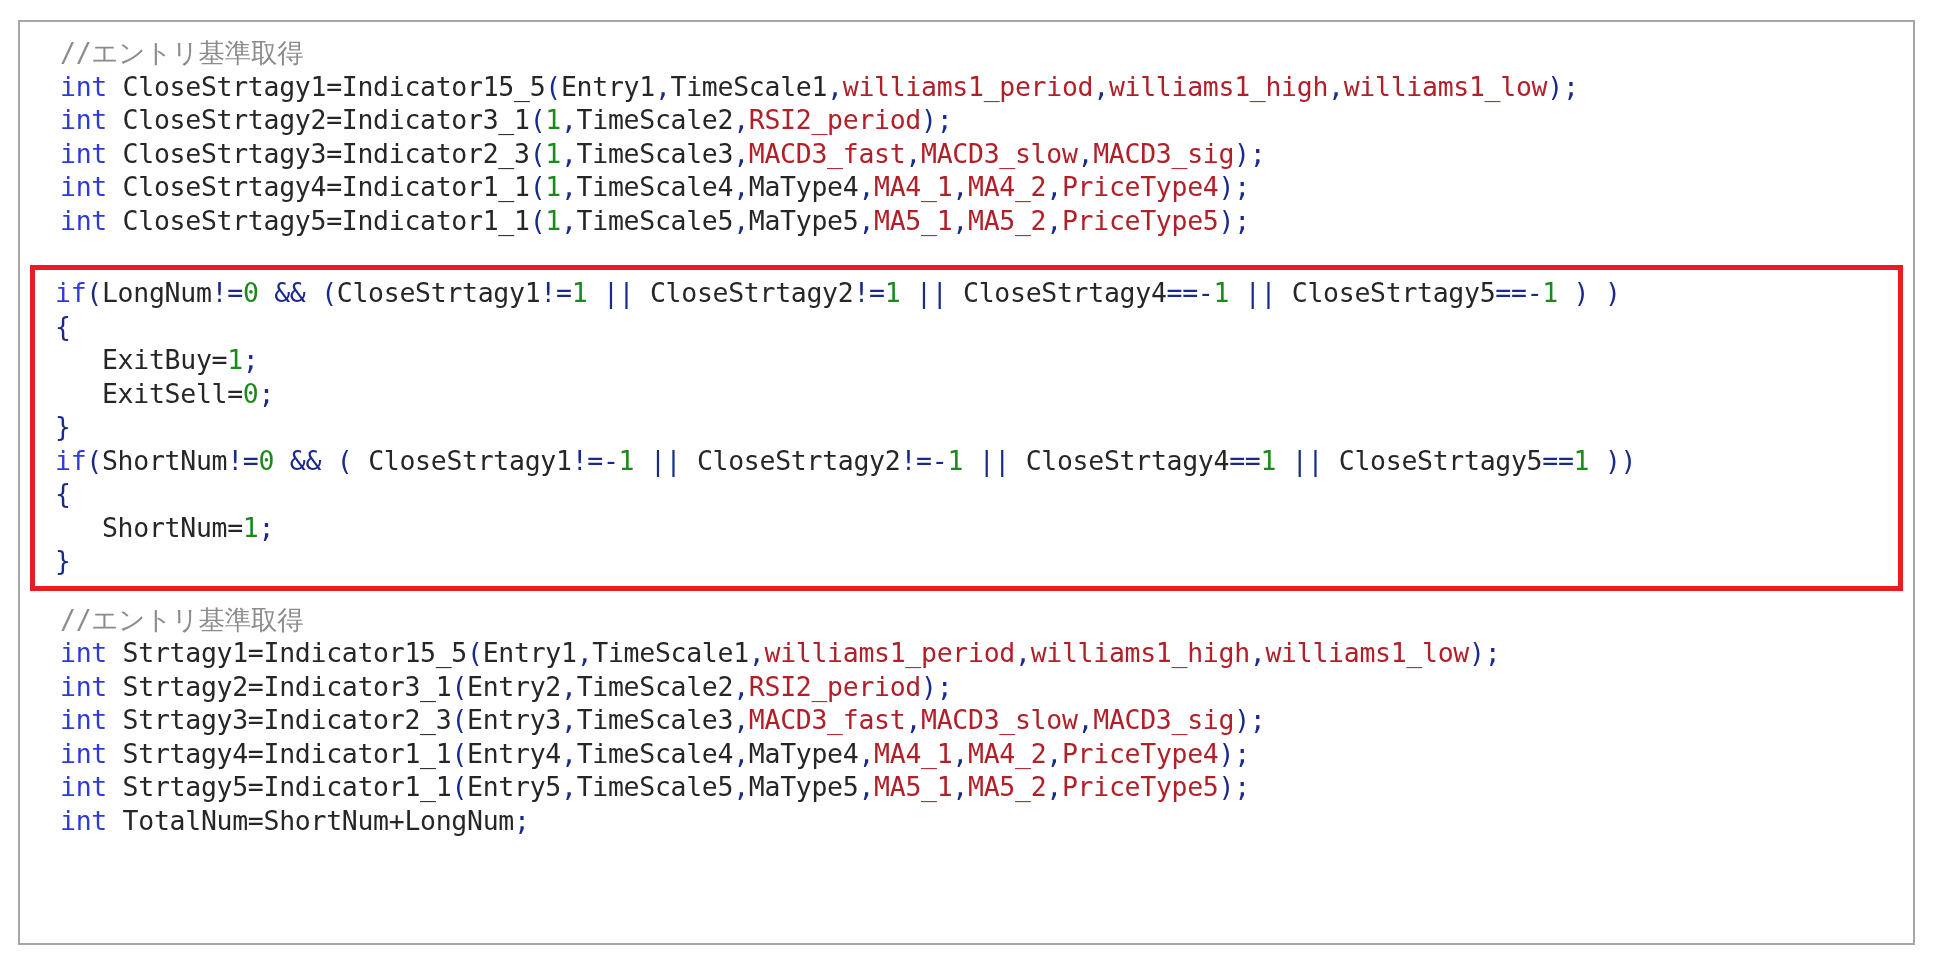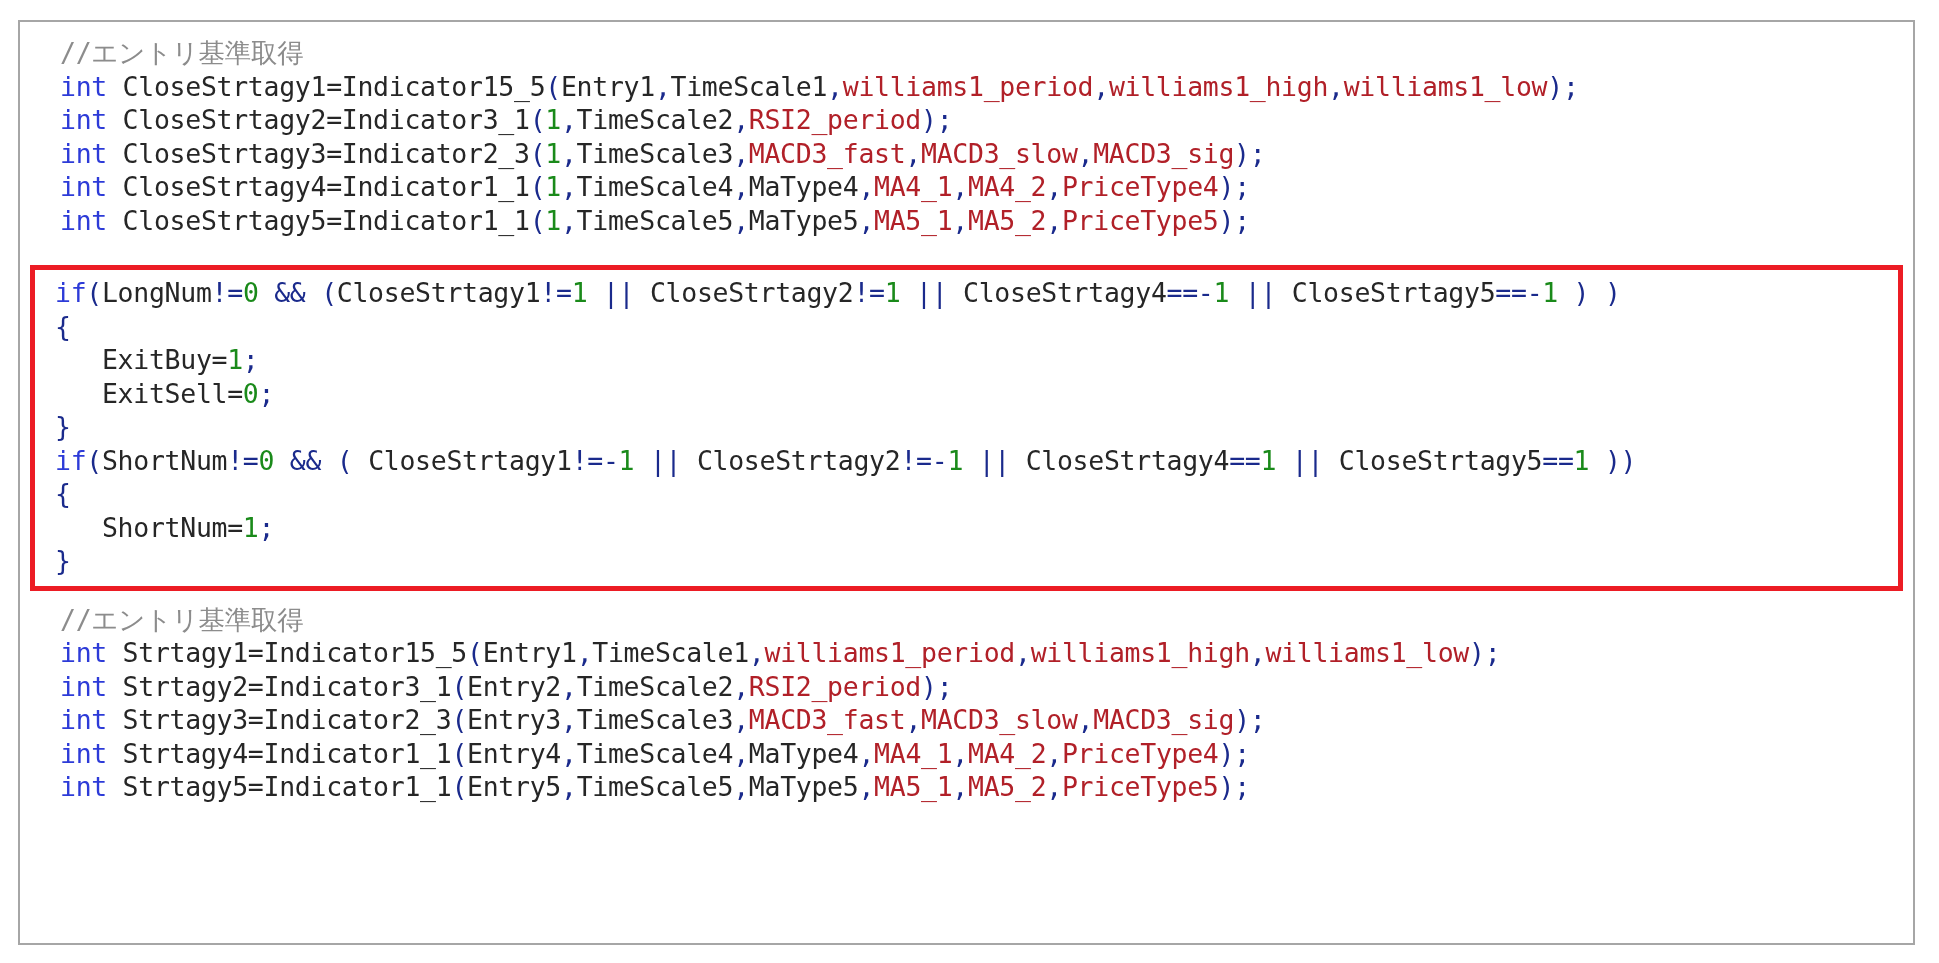--- a/index.html
+++ b/index.html
@@ -104,16 +104,17 @@
           <code class="code-line"><span class="t-id" style="color: rgb(38, 38, 38);">   ShortNum=</span><span class="t-num" style="color: rgb(26, 138, 26);">1</span><span class="t-punc" style="color: rgb(26, 42, 140);">;</span></code>
           <code class="code-line"><span class="t-punc" style="color: rgb(26, 42, 140);">}</span></code>
         </div>
         <div class="code-group plain">
           <code class="code-line"><span class="t-cmt" style="color: rgb(140, 140, 140);">//エントリ基準取得</span></code>
           <code class="code-line"><span class="t-kw" style="color: rgb(45, 59, 216);">int</span><span class="t-id" style="color: rgb(38, 38, 38);"> Strtagy1=Indicator15_5</span><span class="t-punc" style="color: rgb(26, 42, 140);">(</span><span class="t-id" style="color: rgb(38, 38, 38);">Entry1</span><span class="t-punc" style="color: rgb(26, 42, 140);">,</span><span class="t-id" style="color: rgb(38, 38, 38);">TimeScale1</span><span class="t-punc" style="color: rgb(26, 42, 140);">,</span><span class="t-var" style="color: rgb(177, 32, 40);">williams1_period</span><span class="t-punc" style="color: rgb(26, 42, 140);">,</span><span class="t-var" style="color: rgb(177, 32, 40);">williams1_high</span><span class="t-punc" style="color: rgb(26, 42, 140);">,</span><span class="t-var" style="color: rgb(177, 32, 40);">williams1_low</span><span class="t-punc" style="color: rgb(26, 42, 140);">)</span><span class="t-punc" style="color: rgb(26, 42, 140);">;</span></code>
           <code class="code-line"><span class="t-kw" style="color: rgb(45, 59, 216);">int</span><span class="t-id" style="color: rgb(38, 38, 38);"> Strtagy2=Indicator3_1</span><span class="t-punc" style="color: rgb(26, 42, 140);">(</span><span class="t-id" style="color: rgb(38, 38, 38);">Entry2</span><span class="t-punc" style="color: rgb(26, 42, 140);">,</span><span class="t-id" style="color: rgb(38, 38, 38);">TimeScale2</span><span class="t-punc" style="color: rgb(26, 42, 140);">,</span><span class="t-var" style="color: rgb(177, 32, 40);">RSI2_period</span><span class="t-punc" style="color: rgb(26, 42, 140);">)</span><span class="t-punc" style="color: rgb(26, 42, 140);">;</span></code>
           <code class="code-line"><span class="t-kw" style="color: rgb(45, 59, 216);">int</span><span class="t-id" style="color: rgb(38, 38, 38);"> Strtagy3=Indicator2_3</span><span class="t-punc" style="color: rgb(26, 42, 140);">(</span><span class="t-id" style="color: rgb(38, 38, 38);">Entry3</span><span class="t-punc" style="color: rgb(26, 42, 140);">,</span><span class="t-id" style="color: rgb(38, 38, 38);">TimeScale3</span><span class="t-punc" style="color: rgb(26, 42, 140);">,</span><span class="t-var" style="color: rgb(177, 32, 40);">MACD3_fast</span><span class="t-punc" style="color: rgb(26, 42, 140);">,</span><span class="t-var" style="color: rgb(177, 32, 40);">MACD3_slow</span><span class="t-punc" style="color: rgb(26, 42, 140);">,</span><span class="t-var" style="color: rgb(177, 32, 40);">MACD3_sig</span><span class="t-punc" style="color: rgb(26, 42, 140);">)</span><span class="t-punc" style="color: rgb(26, 42, 140);">;</span></code>
           <code class="code-line"><span class="t-kw" style="color: rgb(45, 59, 216);">int</span><span class="t-id" style="color: rgb(38, 38, 38);"> Strtagy4=Indicator1_1</span><span class="t-punc" style="color: rgb(26, 42, 140);">(</span><span class="t-id" style="color: rgb(38, 38, 38);">Entry4</span><span class="t-punc" style="color: rgb(26, 42, 140);">,</span><span class="t-id" style="color: rgb(38, 38, 38);">TimeScale4</span><span class="t-punc" style="color: rgb(26, 42, 140);">,</span><span class="t-id" style="color: rgb(38, 38, 38);">MaType4</span><span class="t-punc" style="color: rgb(26, 42, 140);">,</span><span class="t-var" style="color: rgb(177, 32, 40);">MA4_1</span><span class="t-punc" style="color: rgb(26, 42, 140);">,</span><span class="t-var" style="color: rgb(177, 32, 40);">MA4_2</span><span class="t-punc" style="color: rgb(26, 42, 140);">,</span><span class="t-var" style="color: rgb(177, 32, 40);">PriceType4</span><span class="t-punc" style="color: rgb(26, 42, 140);">)</span><span class="t-punc" style="color: rgb(26, 42, 140);">;</span></code>
           <code class="code-line"><span class="t-kw" style="color: rgb(45, 59, 216);">int</span><span class="t-id" style="color: rgb(38, 38, 38);"> Strtagy5=Indicator1_1</span><span class="t-punc" style="color: rgb(26, 42, 140);">(</span><span class="t-id" style="color: rgb(38, 38, 38);">Entry5</span><span class="t-punc" style="color: rgb(26, 42, 140);">,</span><span class="t-id" style="color: rgb(38, 38, 38);">TimeScale5</span><span class="t-punc" style="color: rgb(26, 42, 140);">,</span><span class="t-id" style="color: rgb(38, 38, 38);">MaType5</span><span class="t-punc" style="color: rgb(26, 42, 140);">,</span><span class="t-var" style="color: rgb(177, 32, 40);">MA5_1</span><span class="t-punc" style="color: rgb(26, 42, 140);">,</span><span class="t-var" style="color: rgb(177, 32, 40);">MA5_2</span><span class="t-punc" style="color: rgb(26, 42, 140);">,</span><span class="t-var" style="color: rgb(177, 32, 40);">PriceType5</span><span class="t-punc" style="color: rgb(26, 42, 140);">)</span><span class="t-punc" style="color: rgb(26, 42, 140);">;</span></code>
+          <code class="code-line"><span class="t-kw" style="color: rgb(45, 59, 216);">int</span><span class="t-id" style="color: rgb(38, 38, 38);"> TotalNum=ShortNum+LongNum</span><span class="t-punc" style="color: rgb(26, 42, 140);">;</span></code>
         </div>
       </div>
   </div>
 </div>
 
 </body></html>

